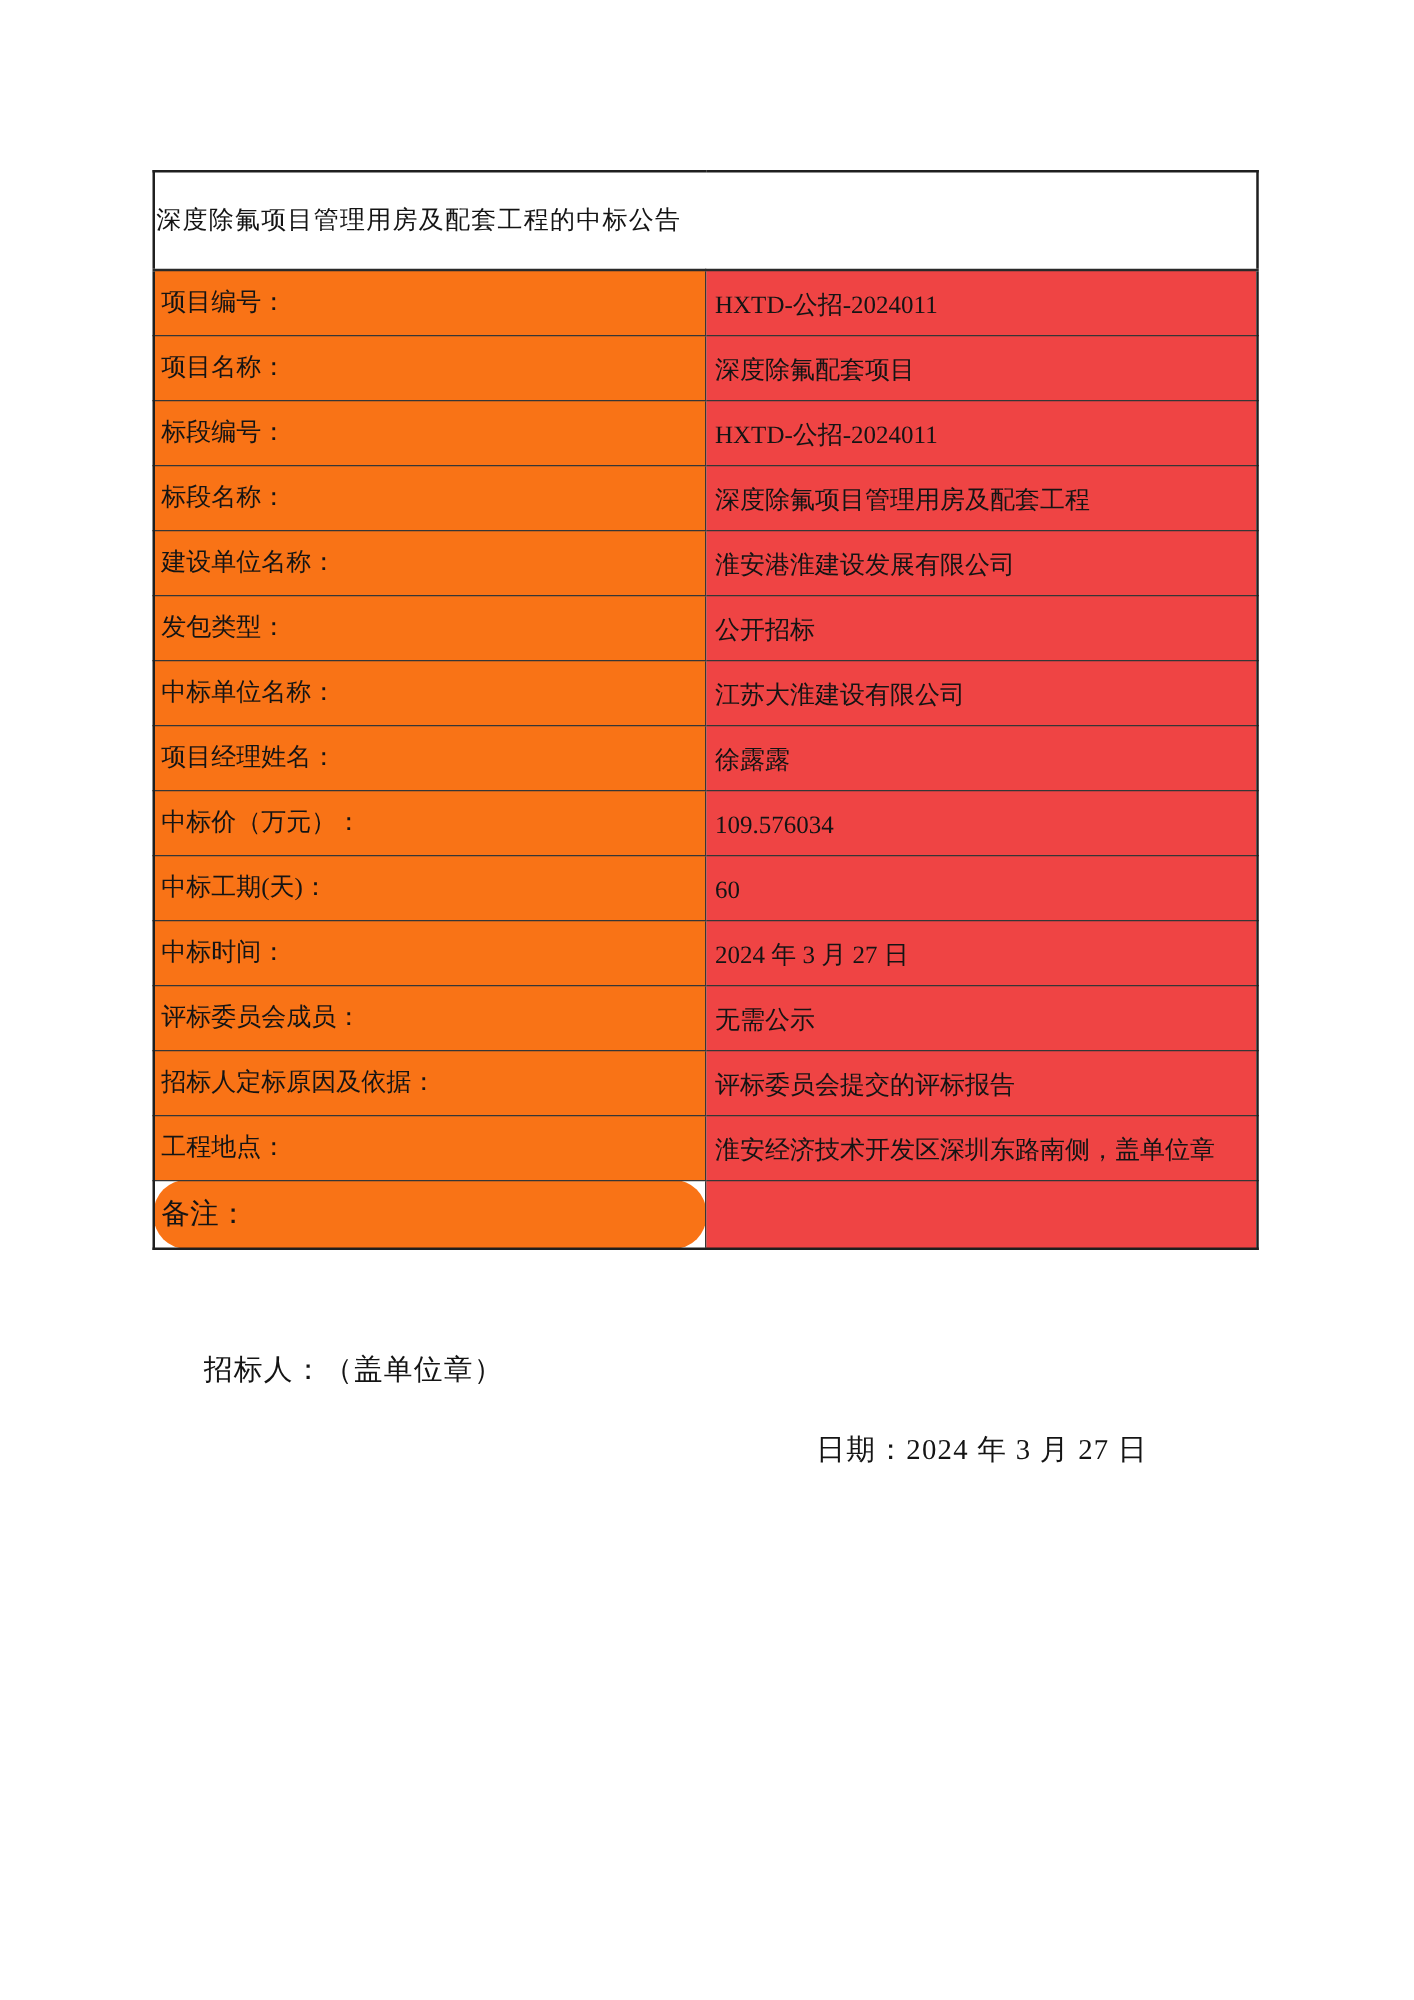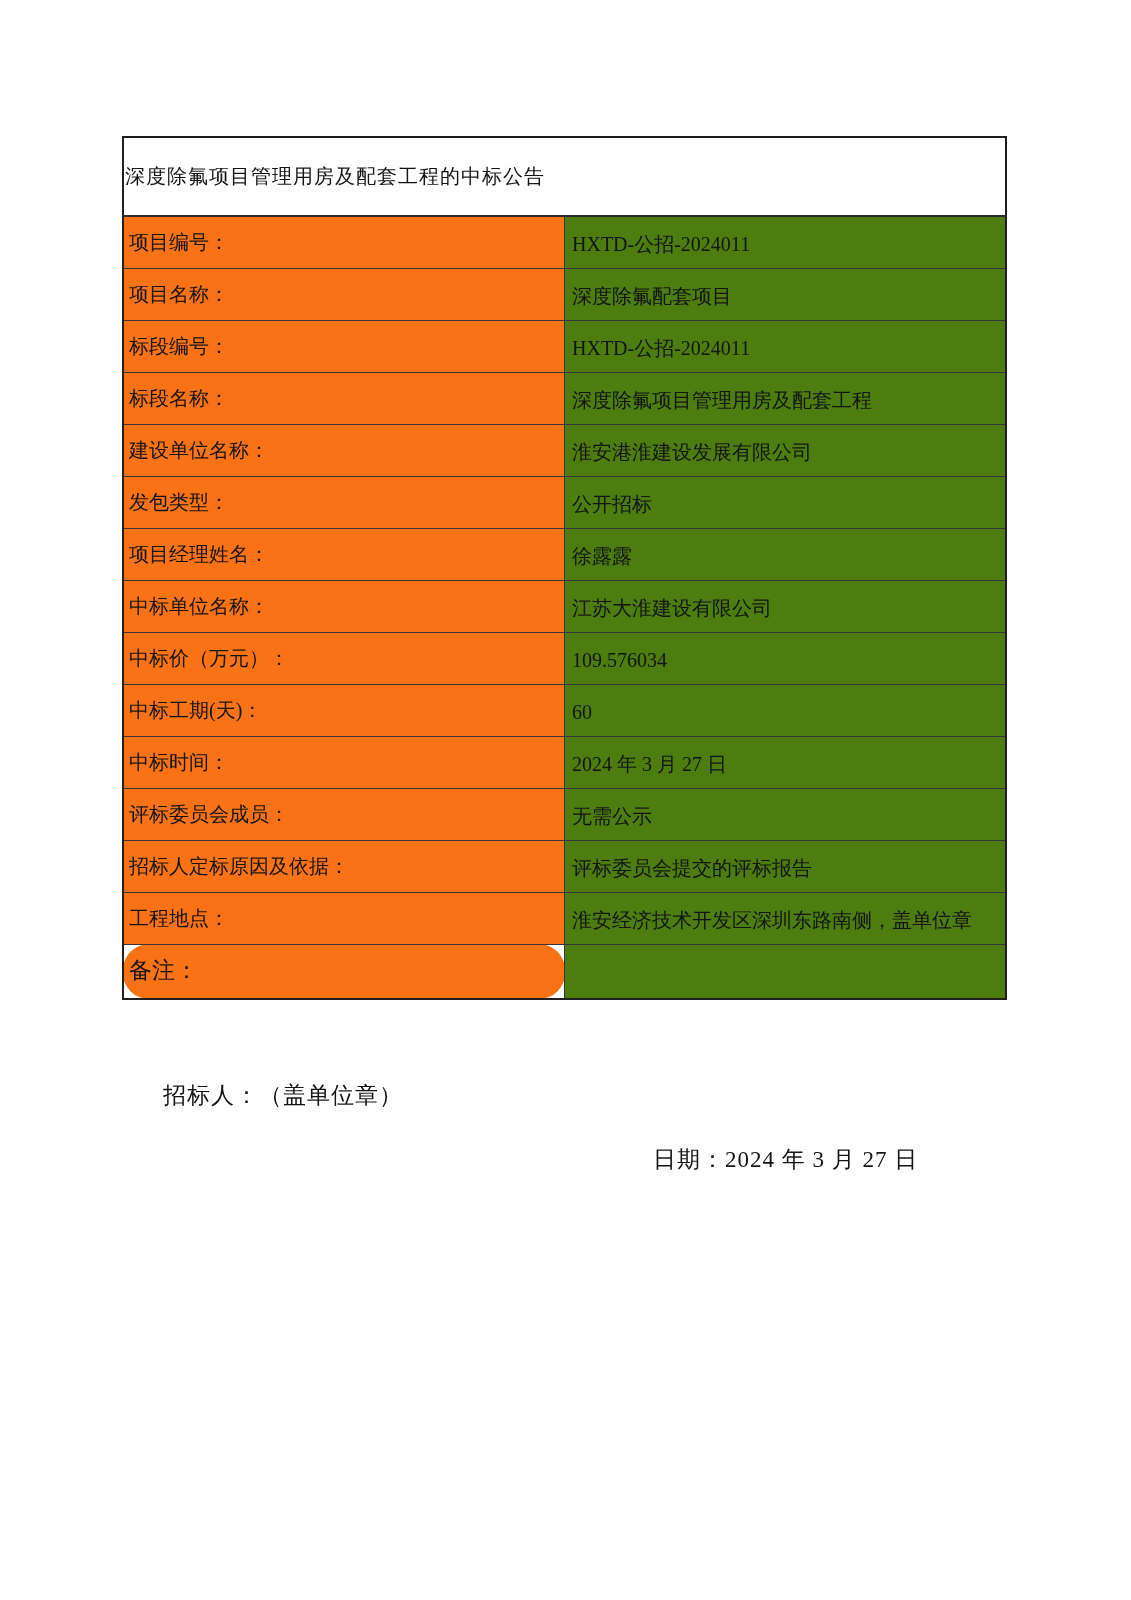--- a/index.html
+++ b/index.html
@@ -41,21 +41,21 @@
     background: #ffffff;
     border-bottom: 2px solid #2a2a2a;
     letter-spacing: 1px;
   }
   td.label-cell {
     width: 308px;
     background: #f97316;
     padding: 0 4px 0 5px;
   }
   td.value-cell {
-    background: #4d7c0f;
+    background: #ef4444;
     padding: 4px 6px 0 7px;
     margin-top: 12px;
   }
   tbody tr.data-row {
     height: 52px;
   }
   tbody tr.data-row:last-child {
     height: 55px;
   }
   tbody tr.data-row:last-child td.label-cell {
@@ -106,26 +106,26 @@
         </tr>
         <tr class="data-row">
           <td class="label-cell">建设单位名称：</td>
           <td class="value-cell">淮安港淮建设发展有限公司</td>
         </tr>
         <tr class="data-row">
           <td class="label-cell">发包类型：</td>
           <td class="value-cell">公开招标</td>
         </tr>
         <tr class="data-row">
+          <td class="label-cell">中标单位名称：</td>
+          <td class="value-cell">江苏大淮建设有限公司</td>
+        </tr>
+        <tr class="data-row">
           <td class="label-cell">项目经理姓名：</td>
           <td class="value-cell">徐露露</td>
-        </tr>
-        <tr class="data-row">
-          <td class="label-cell">中标单位名称：</td>
-          <td class="value-cell">江苏大淮建设有限公司</td>
         </tr>
         <tr class="data-row">
           <td class="label-cell">中标价（万元）：</td>
           <td class="value-cell">109.576034</td>
         </tr>
         <tr class="data-row">
           <td class="label-cell">中标工期(天)：</td>
           <td class="value-cell">60</td>
         </tr>
         <tr class="data-row">

